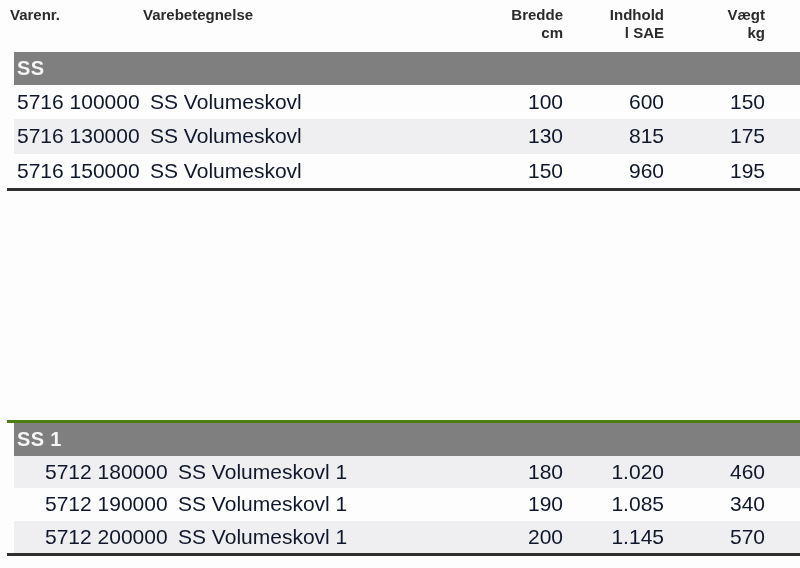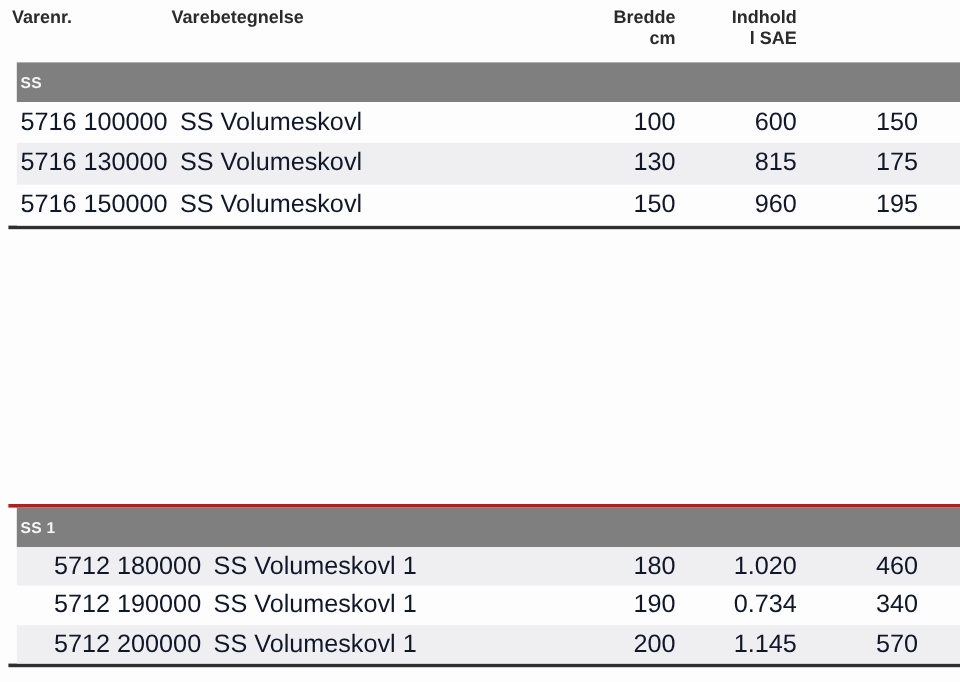--- a/index.html
+++ b/index.html
@@ -40,26 +40,26 @@
   .group-band {
     height: 33px;
     background: #7f7f7f;
     display: flex;
     align-items: center;
     margin-left: 7px;
   }
   .group-band .band-label {
     color: #f6f5f6;
     font-weight: bold;
-    font-size: 13px;
+    font-size: 20px;
     padding-left: 3px;
     letter-spacing: 0.3px;
   }
   .table-wrap { margin-left: 7px; border-bottom: 3px solid #2f2f2f; }
-  .table-wrap.with-topline { border-top: 3px solid #b91c1c; }
+  .table-wrap.with-topline { border-top: 3px solid #4d7c0f; }
   .row {
     align-items: center;
     font-size: 21px;
     color: #0f172a;
     background: #fdfdfd;
   }
   .t1 .row { height: 34.33px; }
   .t2 .row { height: 32.33px; padding-left: 28px; }
   .row.shaded { background: #efeef0; }
 
@@ -70,20 +70,22 @@
 
 <div class="page">
 
   <div class="grid col-header">
     <div class="c1">Varenr.</div>
     <div class="c2">Varebetegnelse</div>
     <div class="c3 two-line">Bredde
 cm</div>
     <div class="c4 two-line">Indhold
 l SAE</div>
+    <div class="c5 two-line">Vægt
+kg</div>
     <div class="c6"></div>
   </div>
 
   <div class="table-wrap t1">
     <div class="group-band">
       <span class="band-label">SS</span>
     </div>
 
     <div class="grid row">
       <div class="c1">5716 100000</div>
@@ -126,21 +128,21 @@
       <div class="c3">180</div>
       <div class="c4">1.020</div>
       <div class="c5">460</div>
       <div class="c6"></div>
     </div>
 
     <div class="grid row">
       <div class="c1">5712 190000</div>
       <div class="c2">SS Volumeskovl 1</div>
       <div class="c3">190</div>
-      <div class="c4">0.734</div>
+      <div class="c4">1.085</div>
       <div class="c5">340</div>
       <div class="c6"></div>
     </div>
 
     <div class="grid row shaded">
       <div class="c1">5712 200000</div>
       <div class="c2">SS Volumeskovl 1</div>
       <div class="c3">200</div>
       <div class="c4">1.145</div>
       <div class="c5">570</div>

